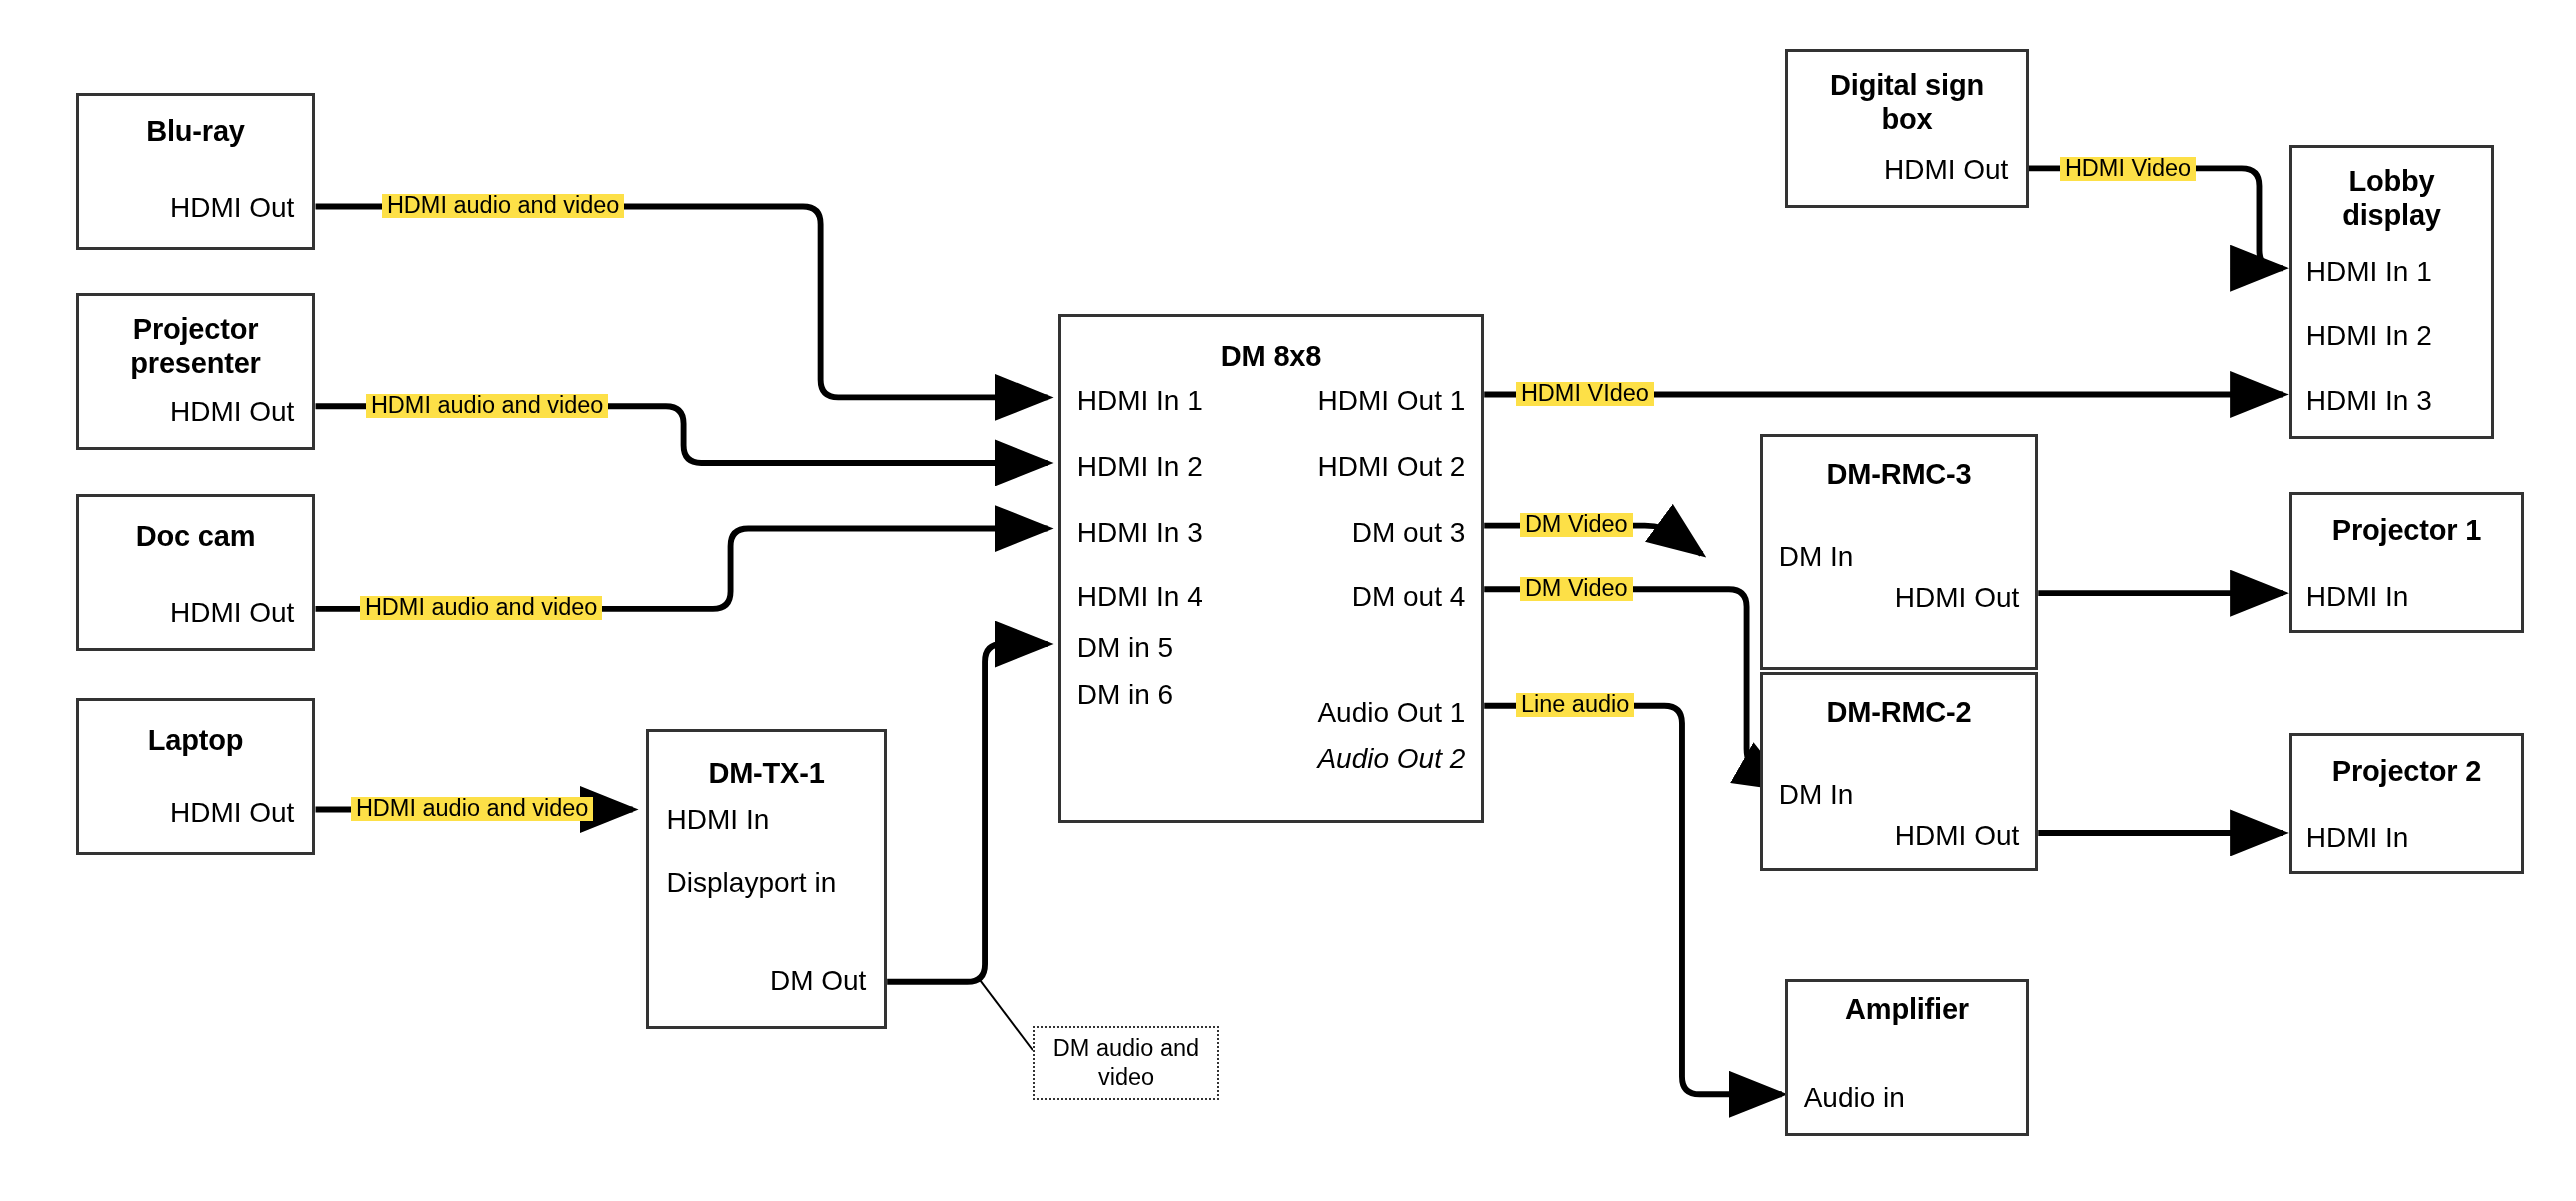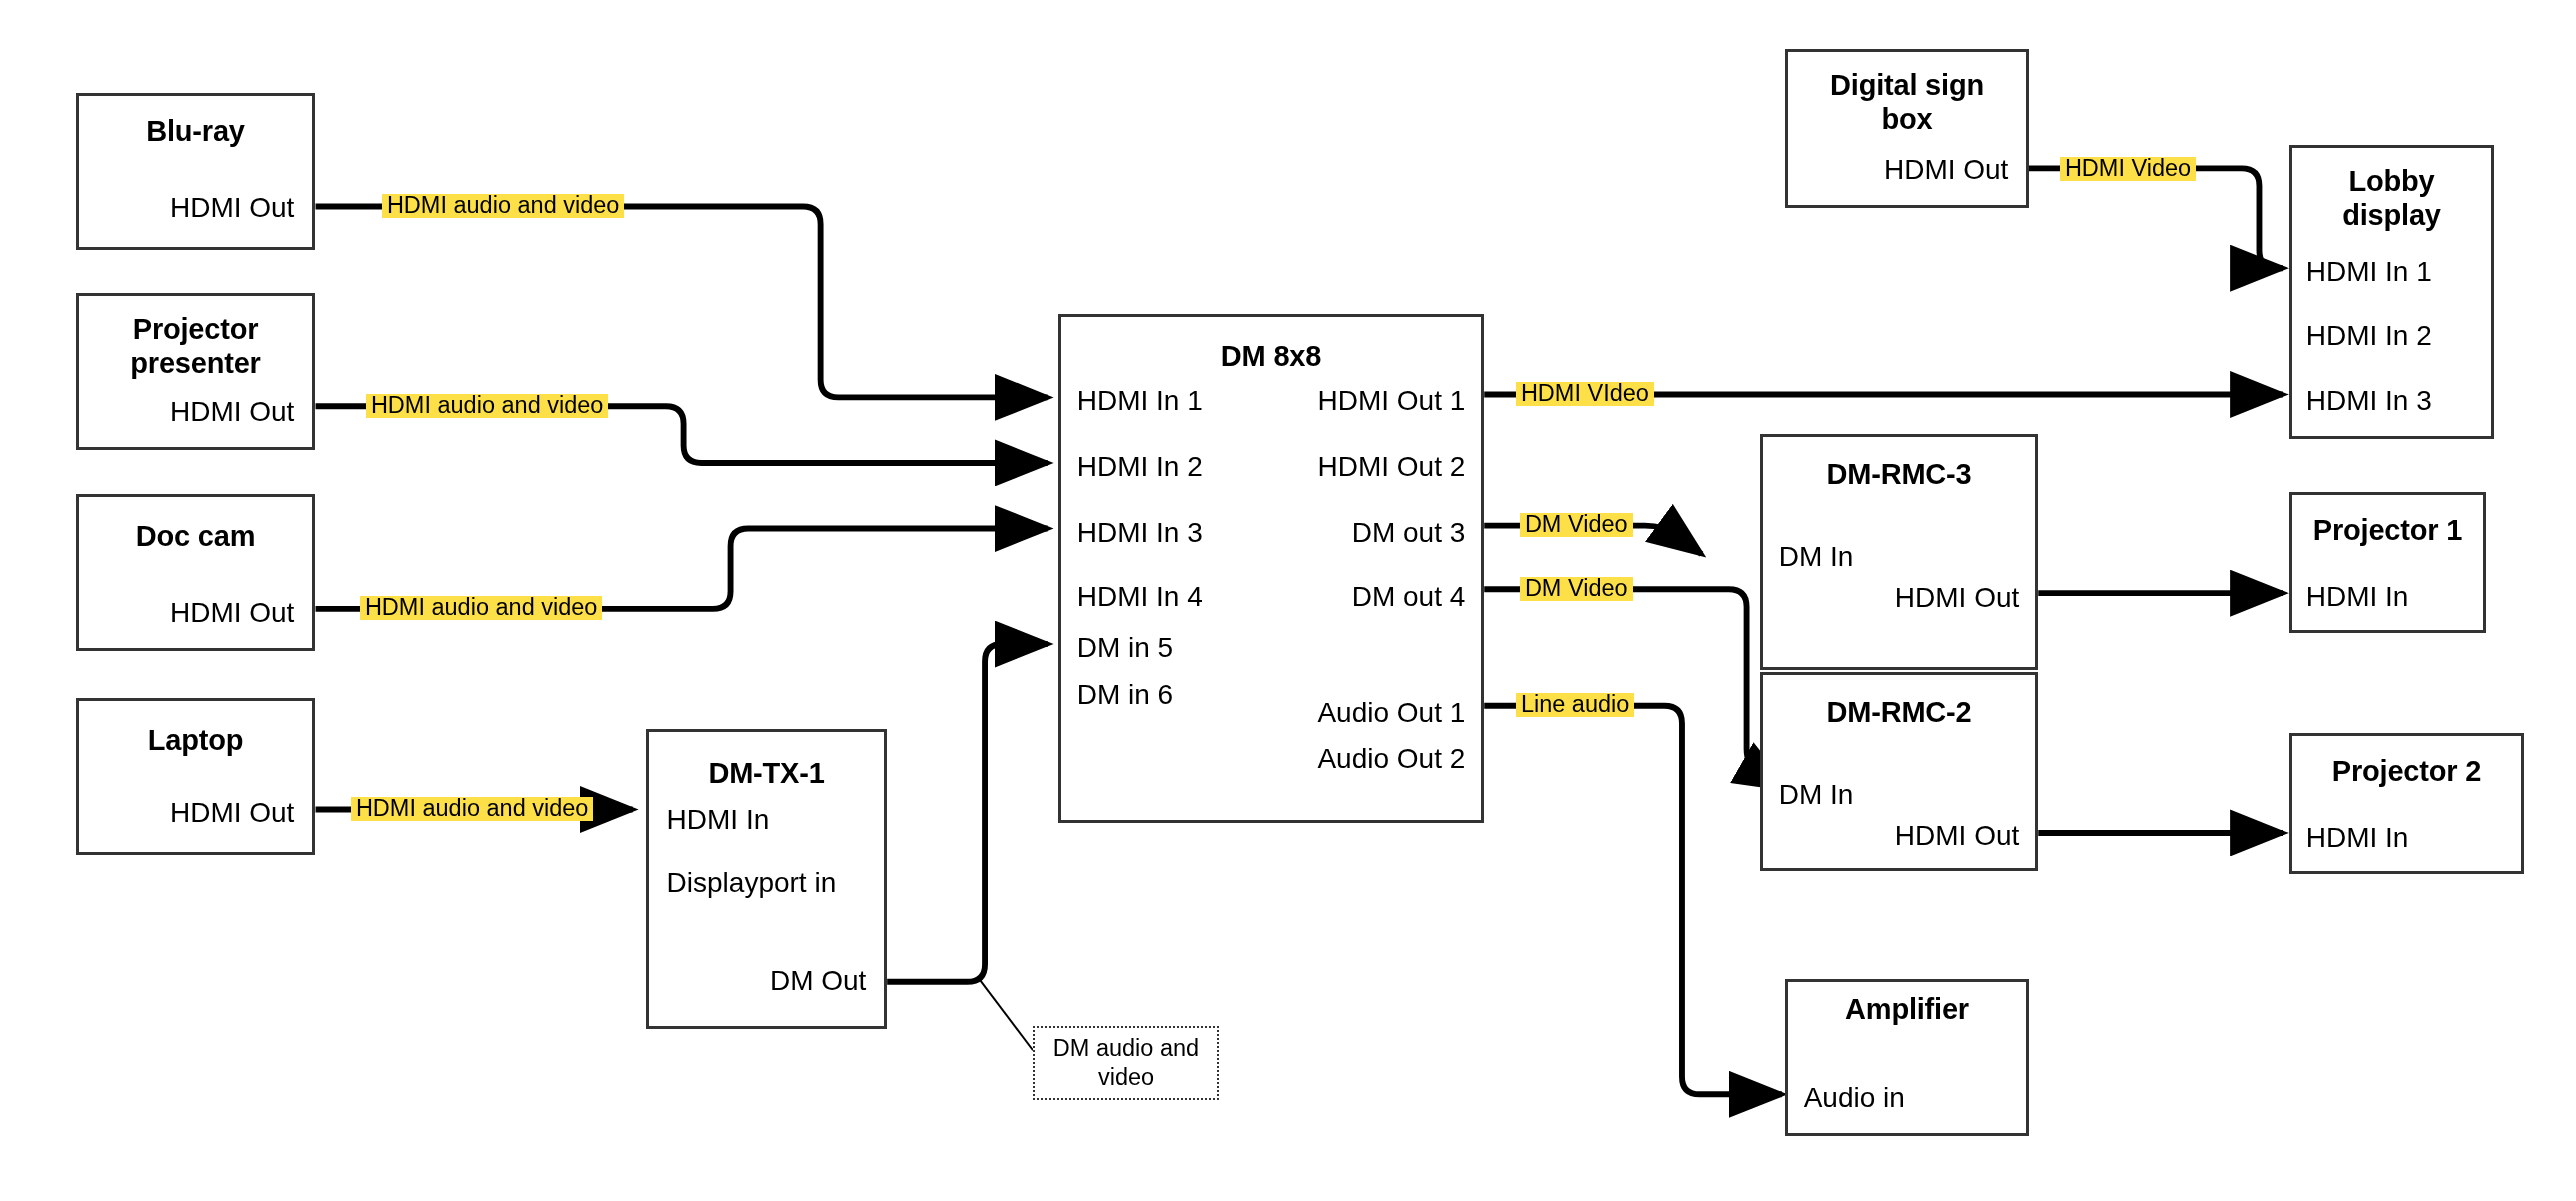--- a/index.html
+++ b/index.html
@@ -160,21 +160,21 @@
     <div class="port left" style="left:15.7px; top:202px;">HDMI In 3</div>
     <div class="port left" style="left:15.7px; top:266px;">HDMI In 4</div>
     <div class="port left" style="left:15.7px; top:317px;">DM in 5</div>
     <div class="port left" style="left:15.7px; top:364px;">DM in 6</div>
 
     <div class="port right" style="right:15.7px; top:70px;">HDMI Out 1</div>
     <div class="port right" style="right:15.7px; top:136px;">HDMI Out 2</div>
     <div class="port right" style="right:15.7px; top:202px;">DM out 3</div>
     <div class="port right" style="right:15.7px; top:266px;">DM out 4</div>
     <div class="port right" style="right:15.7px; top:382px;">Audio Out 1</div>
-    <div class="port right" style="right:15.7px; top:428px;">Audio Out 2</div>
+    <div class="port right" style="right:15.7px; top:428px;font-style:italic;">Audio Out 2</div>
   </div>
 
   <div class="node" style="left:1785px; top:49px; width:244px; height:159px;">
     <div class="title" style="top:15.7px; white-space:pre-line;">Digital sign
 box</div>
     <div class="port right" style="right:17.6px; top:104px;">HDMI Out</div>
   </div>
 
   <div class="node" style="left:2289px; top:145px; width:205px; height:294px;">
     <div class="title" style="top:15.7px; white-space:pre-line;">Lobby
@@ -189,21 +189,21 @@
     <div class="port left" style="left:15.7px; top:106px;">DM In</div>
     <div class="port right" style="right:15.7px; top:147px;">HDMI Out</div>
   </div>
 
   <div class="node" style="left:1760px; top:672px; width:278px; height:199px;">
     <div class="title" style="top:19.6px;">DM-RMC-2</div>
     <div class="port left" style="left:15.7px; top:106px;">DM In</div>
     <div class="port right" style="right:15.7px; top:147px;">HDMI Out</div>
   </div>
 
-  <div class="node" style="left:2289px; top:492px; width:197px; height:141px;">
+  <div class="node" style="left:2289px; top:492px; width:235px; height:141px;">
     <div class="title" style="top:17.6px;">Projector 1</div>
     <div class="port left" style="left:13.7px; top:88px;">HDMI In</div>
   </div>
 
   <div class="node" style="left:2289px; top:733px; width:235px; height:141px;">
     <div class="title" style="top:17.6px;">Projector 2</div>
     <div class="port left" style="left:13.7px; top:88px;">HDMI In</div>
   </div>
 
   <div class="node" style="left:1785px; top:979px; width:244px; height:157px;">

